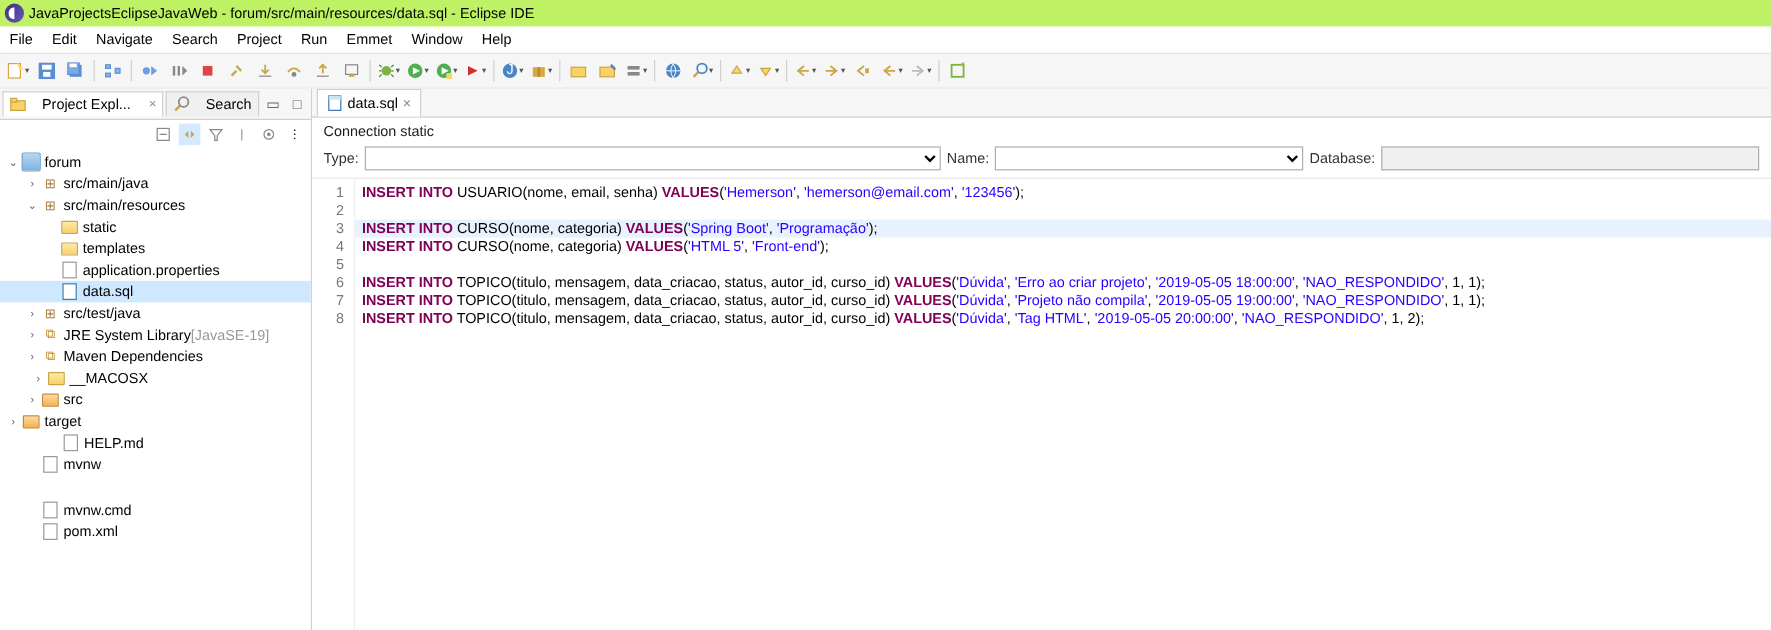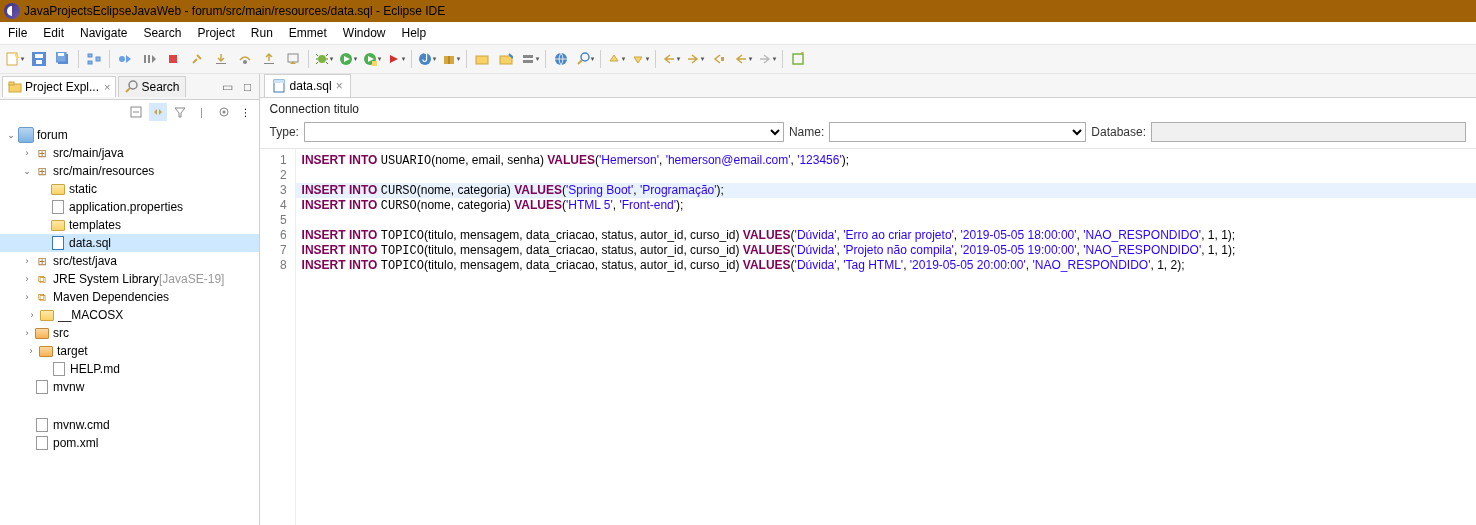--- a/index.html
+++ b/index.html
@@ -1,30 +1,30 @@
 <!DOCTYPE html>
 <html><head>
 <meta charset="utf-8">
 <style>
 * { margin:0; padding:0; box-sizing:border-box; font-family:"Segoe UI",Tahoma,sans-serif; font-size:12px; }
 body { background:#fff; color:#000; width:1476px; height:525px; overflow:hidden; display:flex; flex-direction:column; }
-.title-bar { display:flex; align-items:center; height:22px; padding:0 4px; background:#a16207; }
+.title-bar { display:flex; align-items:center; height:22px; padding:0 4px; background:#bef264; }
 .title-bar .app-icon { width:16px; height:16px; margin-right:4px; background:linear-gradient(135deg,#3b2e7e 0%,#6b5bb5 100%); border-radius:50%; position:relative; }
 .title-bar .app-icon::after { content:""; position:absolute; inset:3px; border-radius:50%; background:#fff; clip-path:polygon(0 0,50% 0,50% 100%,0 100%); }
 .menu-bar { display:flex; align-items:center; height:22px; }
 .menu-bar span { padding:2px 8px; cursor:default; }
 .toolbar { display:flex; align-items:center; height:30px; background:#f6f6f6; border-top:1px solid #e5e5e5; border-bottom:1px solid #e5e5e5; padding:0 4px; gap:2px; }
 .tb-btn { width:22px; height:22px; display:flex; align-items:center; justify-content:center; }
 .tb-sep { width:1px; height:18px; background:#d0d0d0; margin:0 2px; }
 .drop::after { content:"▾"; font-size:7px; color:#555; margin-left:1px; }
 .body-row { flex:1; display:flex; min-height:0; }
 .panel { background:#fff; display:flex; flex-direction:column; }
 .sidebar { width:271px; border-right:1px solid #d0d0d0; }
 .side-tabs { display:flex; align-items:center; height:26px; border-bottom:1px solid #d0d0d0; background:#f6f6f6; padding-left:2px; }
-.side-tab { display:flex; align-items:center; gap:3px; padding:3px 5px; background:#fff; border:1px solid #d0d0d0; border-bottom:none; margin-right:2px; }
+.side-tab { display:flex; align-items:center; gap:13px; padding:3px 5px; background:#fff; border:1px solid #d0d0d0; border-bottom:none; margin-right:2px; }
 .side-tab.inact { background:#f0f0f0; }
 .side-tab .close { color:#888; font-size:11px; margin-left:2px; }
 .side-tools { margin-left:auto; display:flex; gap:6px; padding-right:4px; font-size:10px; color:#666; }
 .side-tools .mbtn { width:14px; text-align:center; }
 .side-toolbar { height:24px; display:flex; align-items:center; justify-content:flex-end; gap:4px; padding:0 4px; }
 .side-toolbar .mini { width:18px; height:18px; display:flex; align-items:center; justify-content:center; font-size:10px; }
 .tree { flex:1; overflow:auto; padding:2px 0; }
 .tree-row { display:flex; align-items:center; height:18px; white-space:nowrap; cursor:default; }
 .tree-row.sel { background:#cde8ff; }
 .arr { width:14px; text-align:center; color:#646464; font-size:9px; }
@@ -50,21 +50,21 @@
 .combo.type { width:480px; }
 .combo.name { width:257px; }
 .combo.db { width:315px; background:#f0f0f0; }
 .code { flex:1; display:flex; font-family:Consolas,"Courier New",monospace; font-size:12px; line-height:15px; overflow:auto; }
 .gutter { width:36px; background:#fff; text-align:right; color:#787878; padding:4px 8px 0 0; border-right:1px solid #eee; }
 .gutter div { height:15px; }
 .code-lines { flex:1; padding:4px 0 0 6px; white-space:pre; }
 .code-lines div { height:15px; }
 .hl { background:#e8f2fe; margin-left:-6px; padding-left:6px; }
 .kw { color:#7f0055; font-weight:bold; }
-.id { color:#000;font-family:Liberation Mono, monospace; }
+.id { color:#000; }
 .str { color:#2a00ff; }
 .num { color:#000; }
 .pn { color:#000; }
 svg { display:block; }
 </style>
 </head>
 <body>
 
 <div class="title-bar">
   <span class="app-icon"></span>
@@ -348,30 +348,30 @@
         <div class="tree-row" style="padding-left: 36px;">
           <span class="arr none"></span>
           <span class="ticon">
             <span class="ic-fold-y"></span>
           </span>
           <span>static</span>
         </div>
         <div class="tree-row" style="padding-left: 36px;">
           <span class="arr none"></span>
           <span class="ticon">
+            <span class="ic-fold-y"></span>
+          </span>
+          <span>templates</span>
+        </div>
+        <div class="tree-row" style="padding-left: 36px;">
+          <span class="arr none"></span>
+          <span class="ticon">
             <span class="ic-file"></span>
           </span>
           <span>application.properties</span>
-        </div>
-        <div class="tree-row" style="padding-left: 36px;">
-          <span class="arr none"></span>
-          <span class="ticon">
-            <span class="ic-fold-y"></span>
-          </span>
-          <span>templates</span>
         </div>
         <div class="tree-row sel" style="padding-left: 36px;">
           <span class="arr none"></span>
           <span class="ticon">
             <span class="ic-sql"></span>
           </span>
           <span>data.sql</span>
         </div>
         <div class="tree-row" style="padding-left: 20px;">
           <span class="arr closed"></span>
@@ -396,21 +396,21 @@
           </span>
           <span>__MACOSX</span>
         </div>
         <div class="tree-row" style="padding-left: 20px;">
           <span class="arr closed"></span>
           <span class="ticon">
             <span class="ic-fold-o"></span>
           </span>
           <span>src</span>
         </div>
-        <div class="tree-row" style="padding-left: 24px;">
+        <div class="tree-row" style="padding-left: 4px;">
           <span class="arr closed"></span>
           <span class="ticon">
             <span class="ic-fold-o"></span>
           </span>
           <span>target</span>
         </div>
         <div class="tree-row" style="padding-left: 37px;">
           <span class="arr none"></span>
           <span class="ticon">
             <span class="ic-file"></span>
@@ -447,21 +447,21 @@
         <span>
             <svg width="14" height="14">
               <rect x="2" y="1" width="10" height="12" fill="#fff" stroke="#3c78b4"></rect>
               <rect x="2" y="1" width="10" height="3" fill="#cde3f6"></rect>
             </svg>
           </span>
         <span>data.sql</span>
         <span class="close" style="color:#888">×</span>
       </div>
     </div>
-    <div class="conn-profile">Connection titulo</div>
+    <div class="conn-profile">Connection static</div>
     <div class="conn-row">
       <label>Type:</label>
       <select class="combo type"></select>
       <label>Name:</label>
       <select class="combo name"></select>
       <label>Database:</label>
       <div class="combo db"></div>
     </div>
     <div class="code">
       <div class="gutter" id="gutter">

